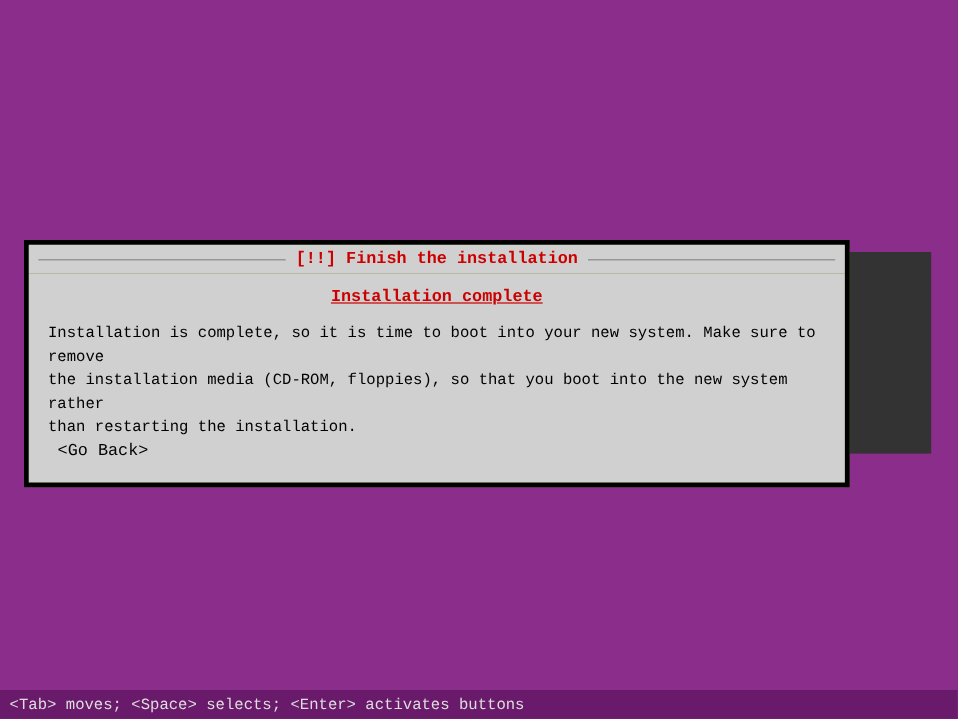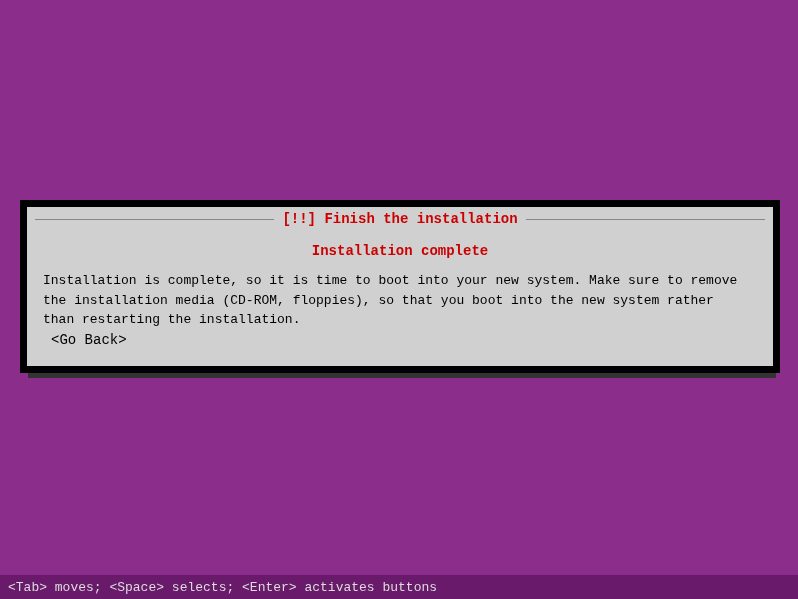--- a/index.html
+++ b/index.html
@@ -29,23 +29,23 @@
       width: 748px;
       height: 168px;
       background-color: #333;
       z-index: 1;
     }
 
     .dialog {
       position: absolute;
       top: 200px;
       left: 20px;
-      width: 760px;
+      width: 688px;
       background-color: #4d7c0f;
-      border: 7px solid #000000;
+      border: 4px solid #000000;
       z-index: 2;
     }
 
     .dialog-title-bar {
       display: flex;
       align-items: center;
       justify-content: center;
       padding: 4px 8px;
       background-color: #d0d0d0;
       position: relative;
@@ -78,20 +78,21 @@
       background-color: #d0d0d0;
     }
 
     .installation-complete {
       text-align: center;
       color: #cc0000;
       font-family: 'Courier New', Courier, monospace;
       font-size: 14px;
       margin-bottom: 12px;
       font-weight: bold;
+      text-decoration: underline;
     }
 
     .dialog-message {
       color: #000;
       font-family: 'Courier New', Courier, monospace;
       font-size: 13px;
       line-height: 1.5;
     }
 
     .dialog-buttons {

